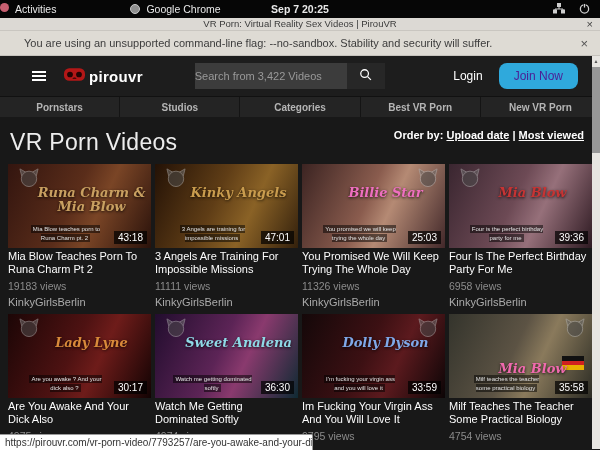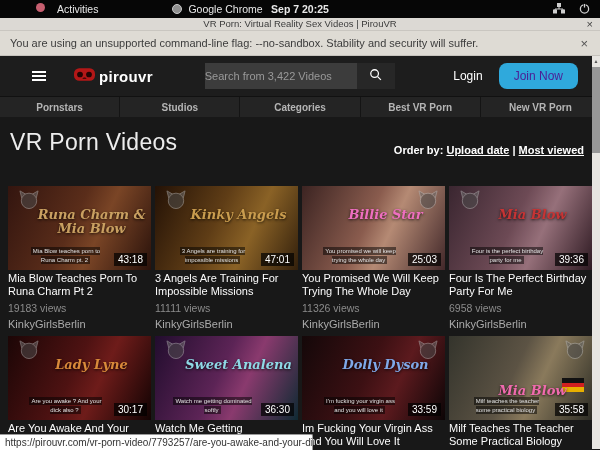--- a/index.html
+++ b/index.html
@@ -2,67 +2,67 @@
 <html><head>
 <meta charset="utf-8">
 <style>
   * { margin:0; padding:0; box-sizing:border-box; }
   html,body { width:600px; height:450px; overflow:hidden; background:#181818;
               font-family:"Liberation Sans", sans-serif; position:relative; }
 
   
   .sysbar { height:18px; background:#060606; color:#e9e9e9; display:flex; align-items:center;
             font-size:10.5px; position:relative; }
-  .sys-left { display:flex; align-items:flex-start; margin-left:36px; gap:12px; }
+  .sys-left { display:flex; align-items:flex-start; gap:6px; }
   .sys-dot { width:9px; height:9px; border-radius:50%; background:#c75f70; }
   .sys-chrome { display:flex; align-items:center; gap:6px; margin-left:74px; }
   .chrome-ball { width:10px; height:10px; border-radius:50%; background:#8f8f8f; border:1.5px solid #c9c9c9; }
   .sys-clock { position:absolute; left:0; right:0; text-align:center; font-weight:bold; pointer-events:none; }
   .sys-right { margin-left:auto; display:flex; align-items:center; gap:14px; margin-right:10px; z-index:2; }
 
   
   .titlebar { height:13px; background:#dcd9d4; color:#3b3b3b; font-size:9.5px; display:flex;
               align-items:flex-start; justify-content:center; position:relative; border-bottom:1px solid #c9c6c0; }
   .titlebar .wclose { position:absolute; right:7px; top:0; font-size:11px; color:#444; line-height:12px; cursor:pointer; }
 
   
   .warnbar { height:25px; background:#dedbd4; border-bottom:1px solid #c6c3bd; color:#3c3c3c;
-             font-size:11px; display:flex; align-items:center; padding:0 10px; position:relative; }
+             font-size:11px; display:flex; align-items:center; padding:0 24px; position:relative; }
   .warnbar .wclose { position:absolute; right:12px; font-size:13px; color:#555; cursor:pointer; }
 
   
   .viewport { position:relative; height:393px; background:#181818; overflow:hidden; }
   .vscroll { position:absolute; top:0; right:0; width:8px; height:100%; background:#e7e5e1; z-index:40; }
   .vscroll .arrow { display:block; text-align:center; font-size:5px; color:#555; padding-top:2px; }
   .vthumb { position:absolute; top:11px; left:0; width:8px; height:86px; background:#979797; }
 
   
   .site-header { height:40px; background:#1d1d1d; display:flex; align-items:center; padding-left:32px; }
   .hamburger { width:14px; cursor:pointer; }
   .hamburger div { height:2px; background:#fff; margin:2px 0; }
-  .logo { display:flex; align-items:center; gap:4px; margin-left:28px; cursor:pointer; }
+  .logo { display:flex; align-items:center; gap:4px; margin-left:18px; cursor:pointer; }
   .logo-text { color:#fff; font-weight:bold; font-size:15px; letter-spacing:.3px; }
   .search { display:flex; margin-left:52px; }
   .search input { width:152px; height:26px; background:#3c3c3c; border:none; outline:none;
                   color:#cfcfcf; font-size:11px; padding:0 0; font-family:"Liberation Sans",sans-serif; }
   .search input::placeholder { color:#999; }
   .search-btn { width:38px; height:26px; background:#272727; border:none; display:flex;
                 align-items:center; justify-content:center; cursor:pointer; }
   .hdr-right { margin-left:auto; display:flex; align-items:center; margin-right:22px;justify-content:flex-end; }
   .login { color:#fff; font-size:12px; margin-right:16px; cursor:pointer; }
   .join { color:#4c1d95; font-size:12px; padding:6px 15px; border-radius:8px; cursor:pointer; border:none; }
 
   
   .nav { height:21px; background:#242424; display:flex; border-top:1px solid #111; }
   .nav-item { flex:1; display:flex; align-items:center; justify-content:center; font-size:10px;
               color:#b5b5b5; font-weight:bold; border-left:1px solid #141414; cursor:pointer; }
   .nav-item:first-child { border-left:none; }
 
   
-  .page-head { display:flex; align-items:flex-end; padding:12px 16px 30px 10px; }
+  .page-head { display:flex; align-items:flex-start; padding:12px 16px 8px 10px; }
   .page-title { font-size:23px; color:#ededed; font-weight:normal; letter-spacing:.3px; }
   .orderby { margin-left:auto; font-size:11px; font-weight:bold; color:#fff; }
   .orderby a { color:#fff; text-decoration:underline; cursor:pointer; }
 
   
   .grid { margin-left:8px; width:584px; }
   .vrow { display:flex; gap:4px; margin-bottom:6px; }
   .card { width:143px; }
   .thumb { height:84px; position:relative; overflow:hidden; cursor:pointer; background:#222; }
   .wm { position:absolute; top:4px; left:10px; opacity:.55; }

